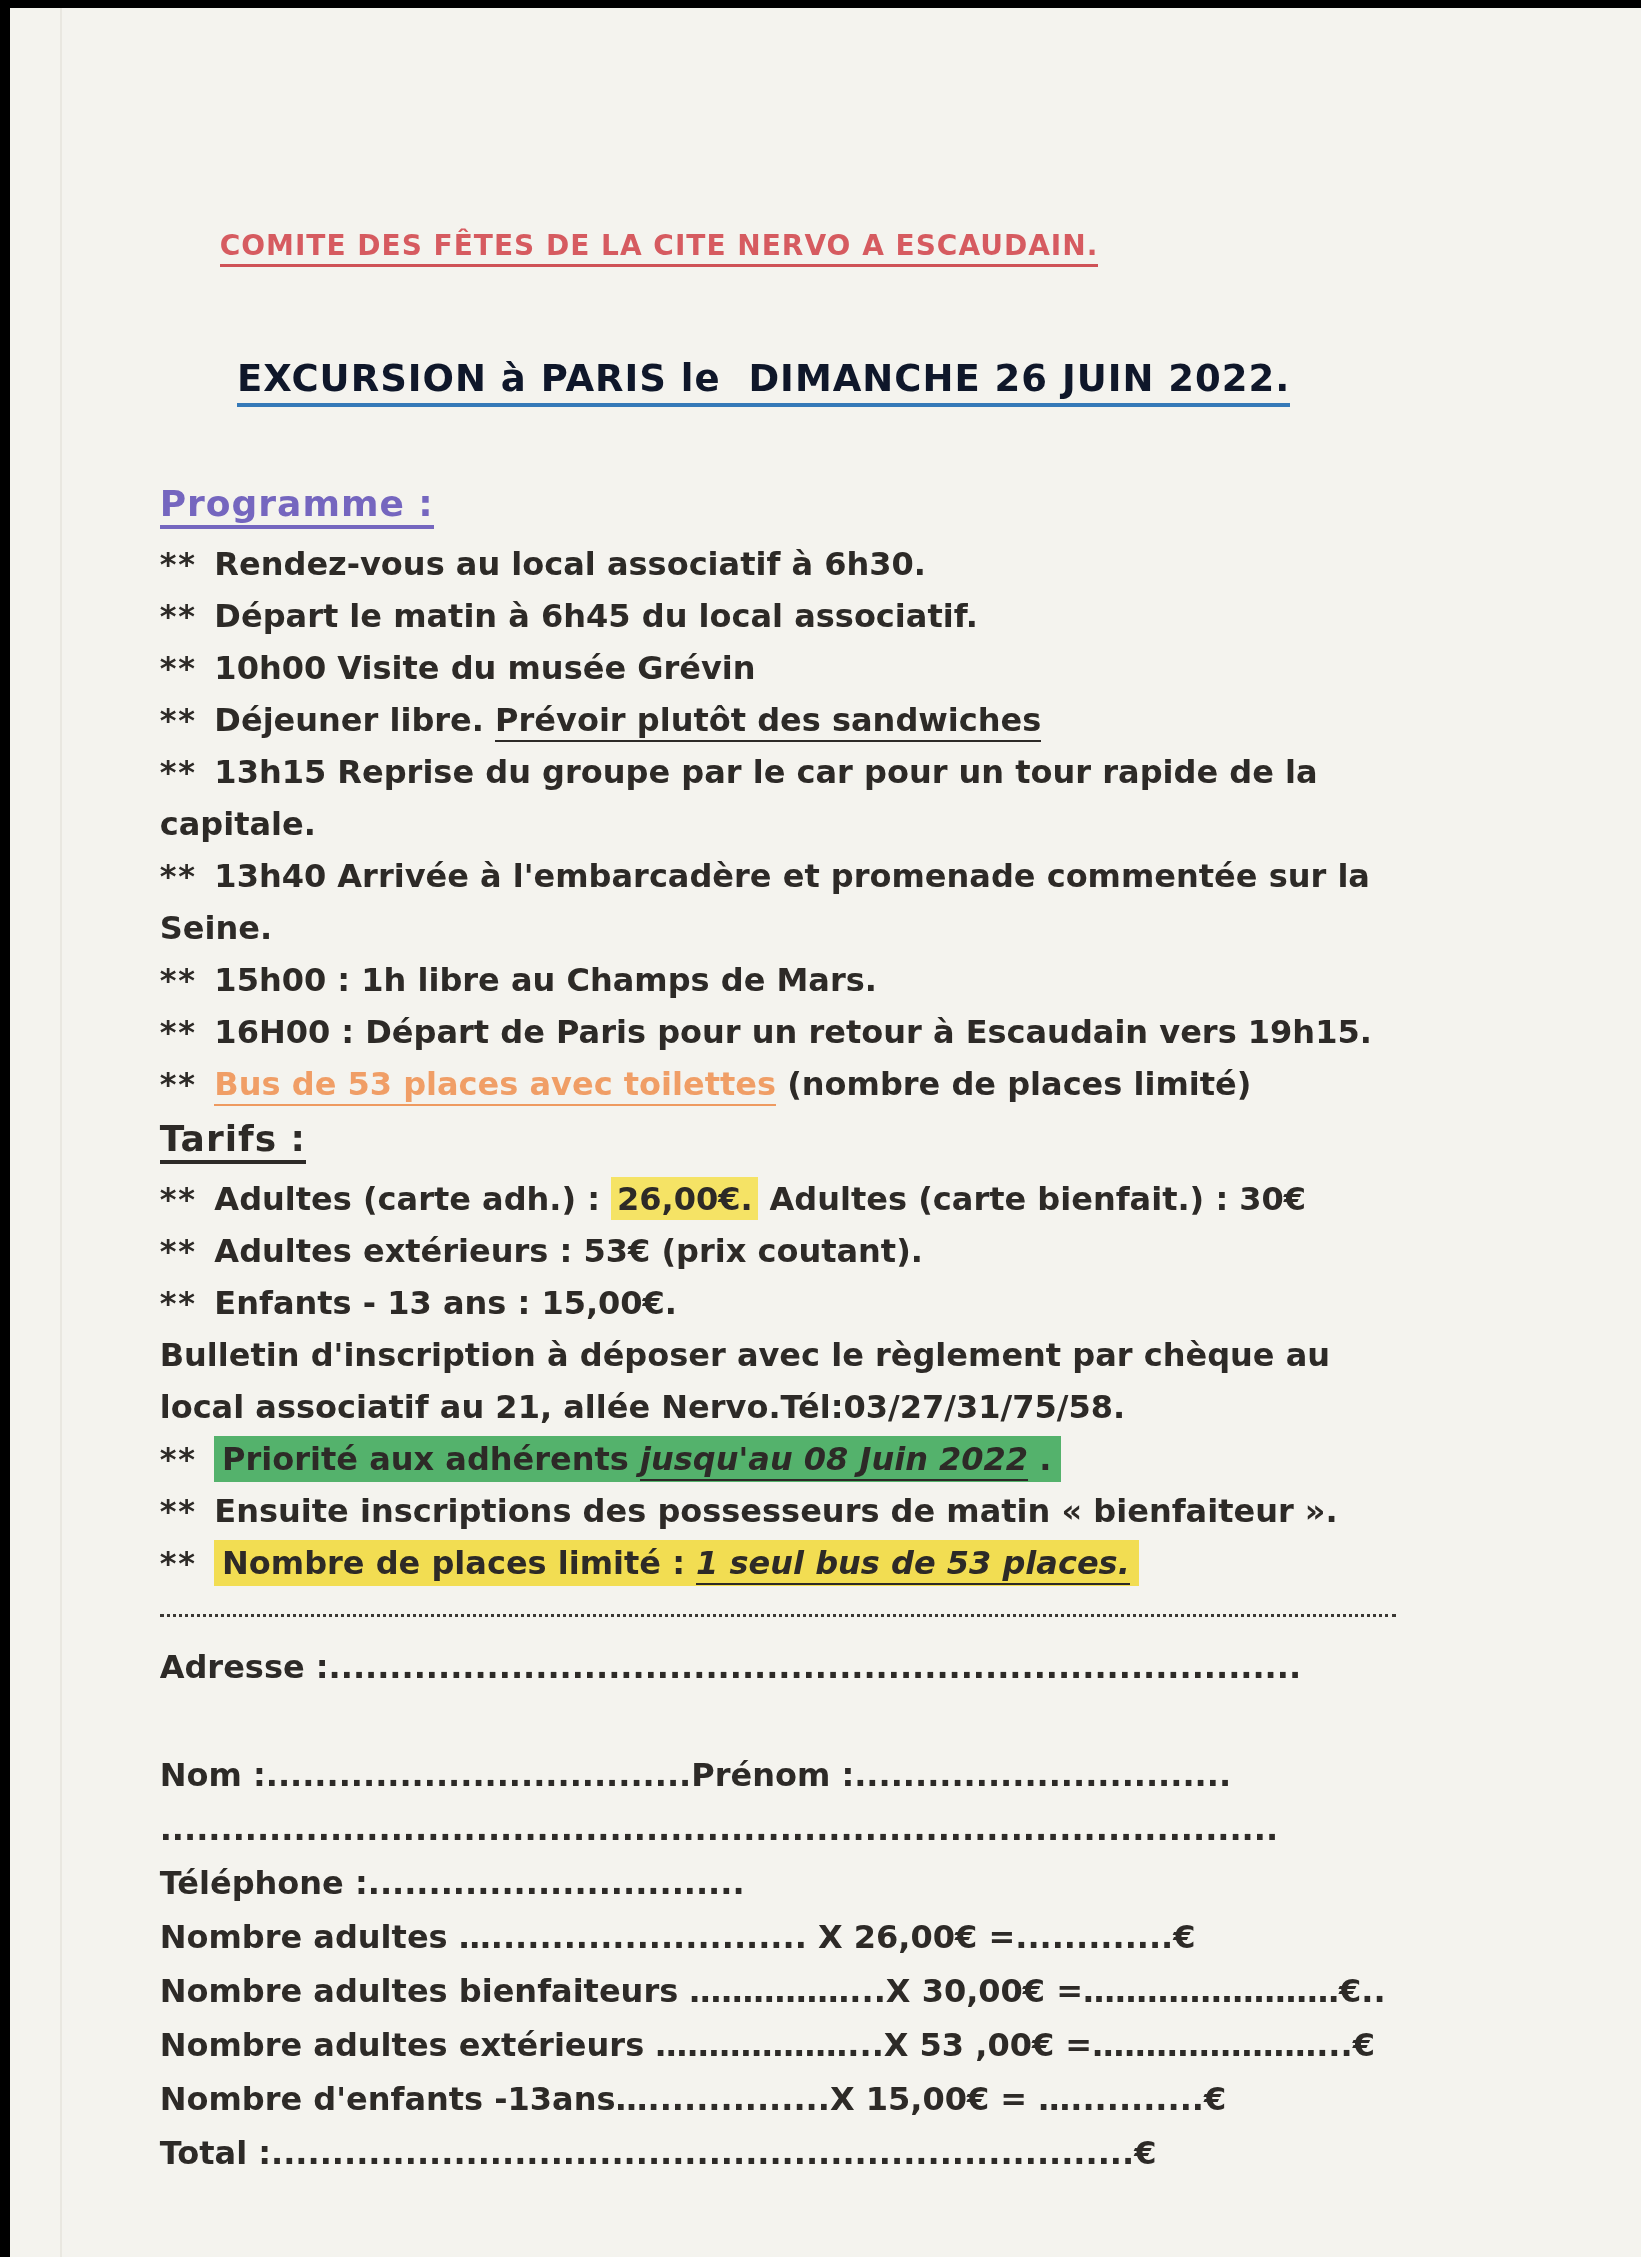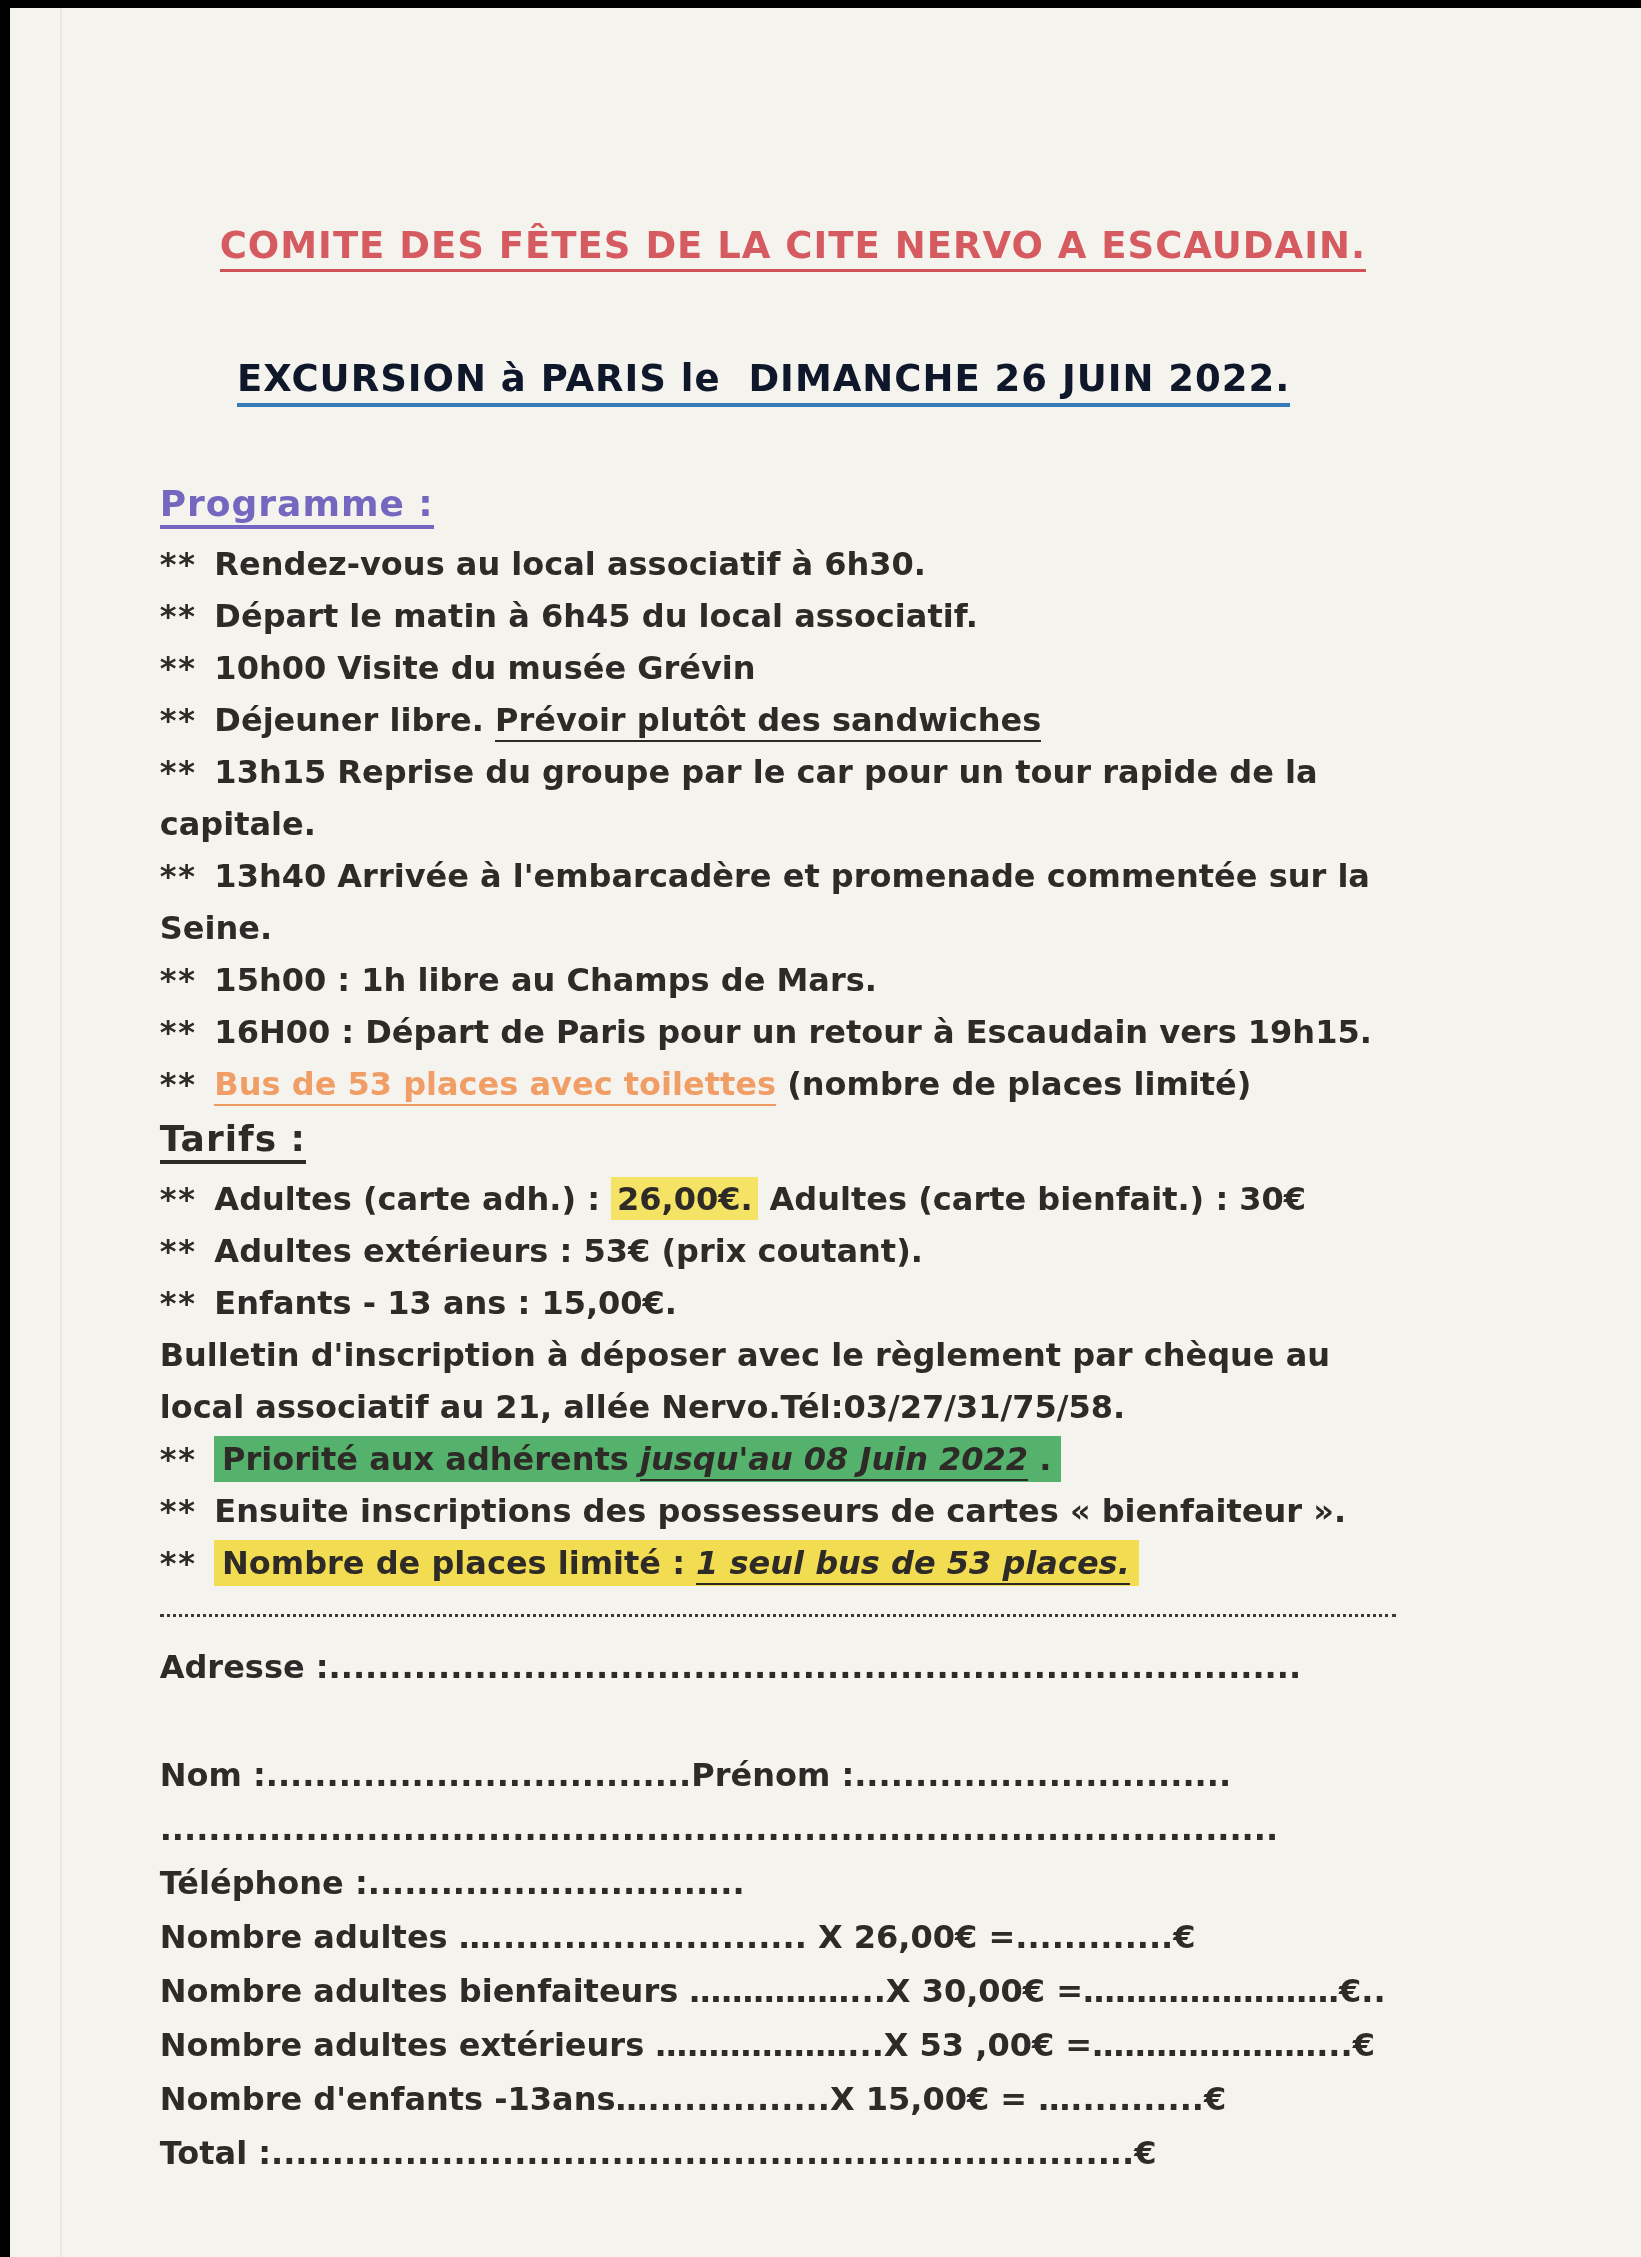--- a/index.html
+++ b/index.html
@@ -22,21 +22,21 @@
   .content{
     position:absolute;left:150px;top:0;
     width:1246px;
     color:#2d2a27;
     font-weight:700;
   }
   
   .doc-title{
     margin-top:217px;
     padding-left:60px;
-    font-size:37px;
+    font-size:28px;
     line-height:42px;
     letter-spacing:1px;
   }
   .doc-title .t{
     color:#d65b60;
     border-bottom:3.9px solid #cf5257;
     padding-bottom:1.9px;
   }
   .excursion{
     margin-top:37px;
@@ -120,21 +120,21 @@
     <div class="sec-heading tarifs-heading">
       <span class="t">Tarifs :</span>
     </div>
 
     <div class="list">
         <div class="line"><span class="marker">**</span><span>Adultes (carte adh.) : </span><span class="my">26,00€.</span><span> Adultes (carte bienfait.) : 30€</span></div>
         <div class="line"><span class="marker">**</span><span>Adultes extérieurs : 53€ (prix coutant).</span></div>
         <div class="line"><span class="marker">**</span><span>Enfants - 13 ans : 15,00€.</span></div>
         <div class="line"><span>Bulletin d'inscription à déposer avec le règlement par chèque au local associatif au 21, allée Nervo.Tél:03/27/31/75/58.</span></div>
         <div class="line"><span class="marker">**</span><span class="hl hl-green"><span>Priorité aux adhérents </span><span class="iu">jusqu'au 08 Juin 2022</span><span> .</span></span></div>
-        <div class="line"><span class="marker">**</span><span>Ensuite inscriptions des possesseurs de cartes « bienfaiteur ».</span></div>
+        <div class="line"><span class="marker">**</span><span>Ensuite inscriptions des possesseurs de matin « bienfaiteur ».</span></div>
         <div class="line"><span class="marker">**</span><span class="hl hl-yellow"><span>Nombre de places limité : </span><span class="iu">1 seul bus de 53 places.</span></span></div>
       </div>
 
     <div class="sep"></div>
 
     <div class="form">
         <div class="form-line">Adresse :................................................................................</div>
         <div class="form-line">Nom :...................................Prénom :...............................</div>
         <div class="form-line">............................................................................................</div>
         <div class="form-line">Téléphone :...............................</div>

